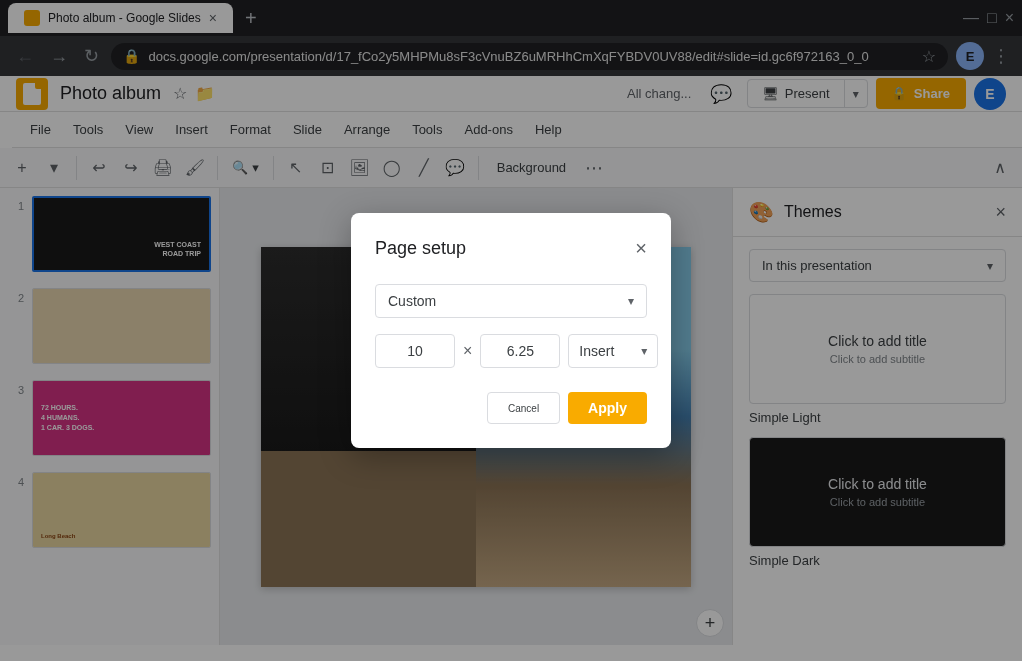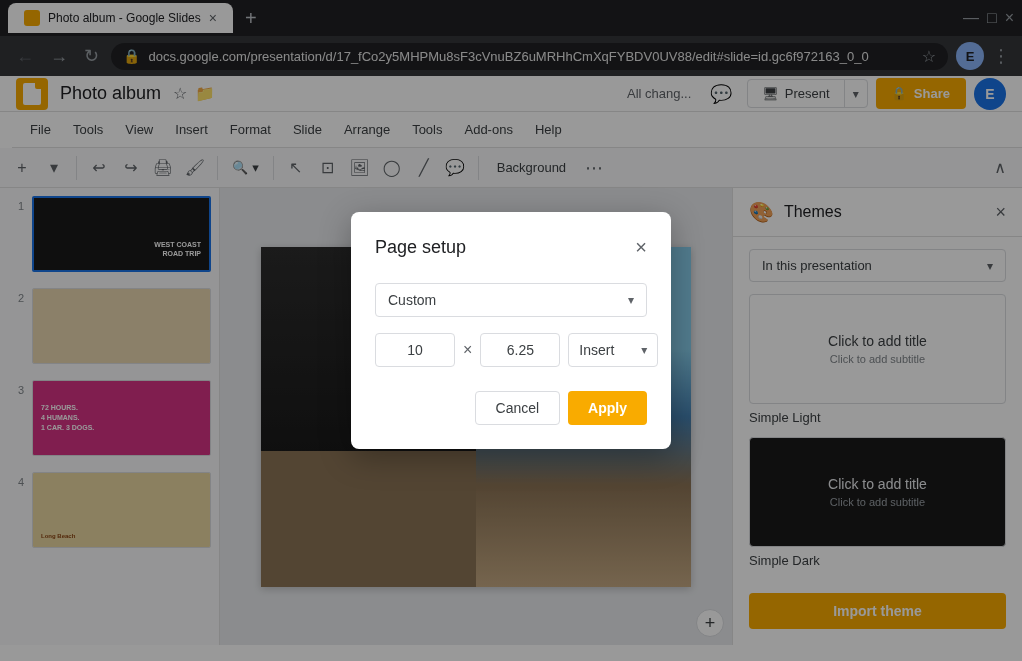--- a/index.html
+++ b/index.html
@@ -309,21 +309,21 @@
     .unit-select {
       display: flex; align-items: center; justify-content: space-between;
       padding: 8px 10px; border: 1px solid #dadce0; border-radius: 4px;
       font-size: 14px; color: #3c4043; cursor: pointer; min-width: 90px;
     }
     .modal-actions {
       display: flex; justify-content: flex-end; gap: 8px;
     }
     .cancel-btn {
       padding: 8px 20px; border: 1px solid #dadce0; border-radius: 4px;
-      background: #fff; font-size: 14px; color: #3c4043; cursor: pointer;
+      background: #fff; font-size: 10px; color: #3c4043; cursor: pointer;
     }
     .apply-btn {
       padding: 8px 20px; border: none; border-radius: 4px;
       background: #f9ab00; font-size: 14px; font-weight: 600;
       color: #fff; cursor: pointer;
     }
 
     .chevron { font-size: 12px; color: #5f6368; }
   </style>
 </head>
@@ -495,21 +495,20 @@
         <div class="theme-name">Simple Light</div>
       </div>
       <div class="theme-card">
         <div class="theme-preview dark">
           <span class="theme-preview-title">Click to add title</span>
           <span class="theme-preview-sub">Click to add subtitle</span>
         </div>
         <div class="theme-name">Simple Dark</div>
       </div>
     </div>
-    <button class="import-theme-btn">Import theme</button>
   </div>
 </div>
 
 <div class="modal-overlay">
   <div class="modal">
     <div class="modal-header">
       <span class="modal-title">Page setup</span>
       <button class="modal-close">×</button>
     </div>
     <div class="modal-content">

